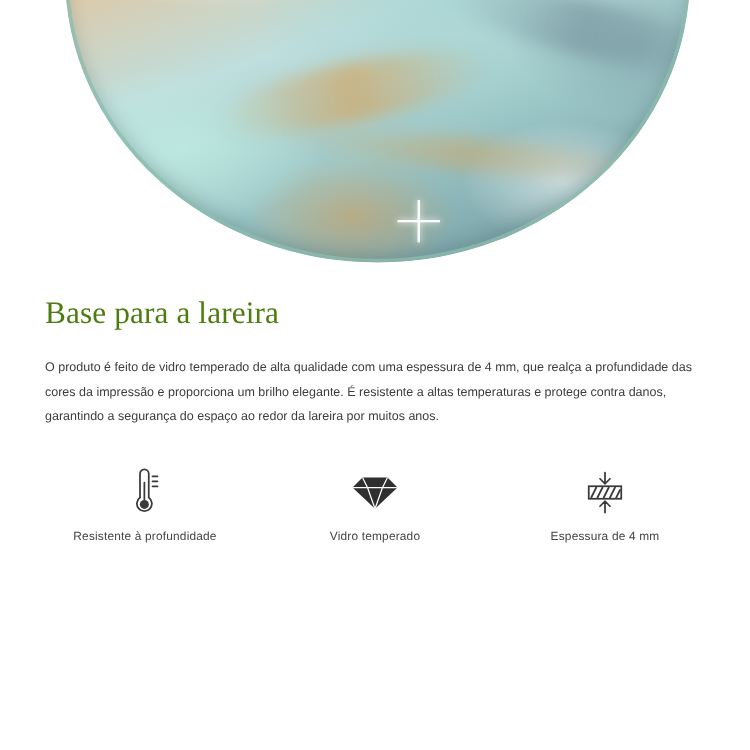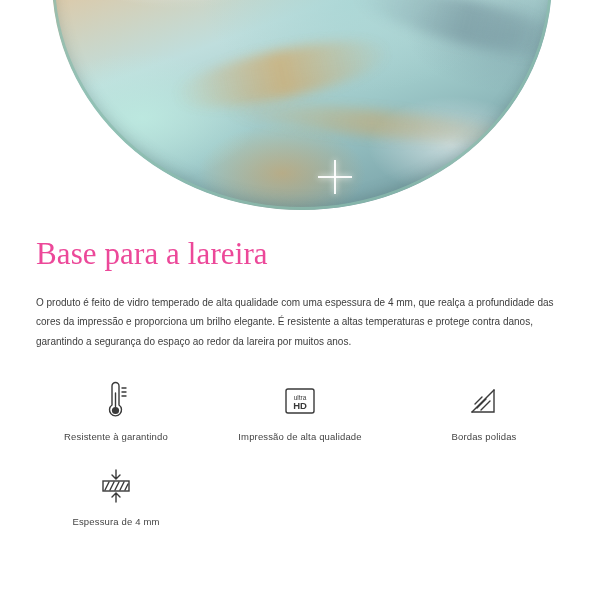--- a/index.html
+++ b/index.html
@@ -84,23 +84,23 @@
   }
   .sparkle::before { width: 34px; height: 2px; transform: translate(-50%,-50%); box-shadow: 0 0 6px #fff; }
   .sparkle::after  { width: 2px; height: 34px; transform: translate(-50%,-50%); box-shadow: 0 0 6px #fff; }
 
   
   .content {
     padding: 22px 36px 0 36px;
   }
   .headline {
     font-family: "Liberation Serif", serif;
-    font-size: 31px;
+    font-size: 25px;
     line-height: 1.32;
-    color: #ec4899;
+    color: #4d7c0f;
     font-weight: 400;
     margin: 0 0 18px 0;
     letter-spacing: 0.1px;
   }
   .headline .line2 { display: block; }
   .paragraph {
     font-family: "Liberation Sans", sans-serif;
     font-size: 10px;
     line-height: 1.95;
     color: #3d3d3d;
@@ -163,46 +163,35 @@
 
     <div class="feature">
       <div class="feature-icon">
         <svg width="40" height="42" viewBox="0 0 40 42" fill="none" stroke="#3a3a3a" stroke-width="1.4" stroke-linecap="round">
           <path d="M16 6a3.5 3.5 0 0 1 7 0v19a6 6 0 1 1-7 0z"></path>
           <path d="M19.5 13v13.5"></path>
           <circle cx="19.5" cy="30.5" r="3.6" fill="#3a3a3a" stroke="none"></circle>
           <path d="M26 8h4M26 12h4M26 16h4"></path>
         </svg>
       </div>
-      <div class="feature-label">Resistente à garantindo</div>
-    </div>
+      <div class="feature-label">Resistente à profundidade</div>
+    </div>
+
+
 
     <div class="feature">
       <div class="feature-icon">
-        <svg width="40" height="40" viewBox="0 0 40 40" fill="none">
-          <rect x="6" y="8" width="28" height="24" rx="2" stroke="#3a3a3a" stroke-width="1.4"></rect>
-          <text x="20" y="19" font-family="Liberation Sans, sans-serif" font-size="6.5" fill="#3a3a3a" text-anchor="middle">ultra</text>
-          <text x="20" y="28" font-family="Liberation Sans, sans-serif" font-size="9.5" font-weight="bold" fill="#3a3a3a" text-anchor="middle">HD</text>
+        <svg width="42" height="38" viewBox="0 0 42 38" fill="none">
+          <path d="M11 7h20l8 8-18 17L3 15z" fill="#2f2f2f"></path>
+          <path d="M11 7l4 8h12l4-8M3 15h36M15 15l6 17M27 15l-6 17" stroke="#ffffff" stroke-width="1" fill="none"></path>
         </svg>
       </div>
-      <div class="feature-label">Impressão de alta qualidade</div>
-    </div>
-
-
-
-    <div class="feature">
-      <div class="feature-icon">
-        <svg width="40" height="38" viewBox="0 0 40 38" fill="none" stroke="#3a3a3a" stroke-width="1.4" stroke-linecap="round">
-          <path d="M8 30L30 8"></path>
-          <path d="M8 30h22V8"></path>
-          <path d="M13 26l9-9M17 28l9-9M11 22l7-7"></path>
-        </svg>
-      </div>
-      <div class="feature-label">Bordas polidas</div>
-    </div>
+      <div class="feature-label">Vidro temperado</div>
+    </div>
+
 
     <div class="feature">
       <div class="feature-icon">
         <svg width="42" height="40" viewBox="0 0 42 40" fill="none" stroke="#3a3a3a" stroke-width="1.4" stroke-linecap="round">
           <path d="M21 4v8M17 9l4 4 4-4"></path>
           <path d="M21 36v-8M17 31l4-4 4 4"></path>
           <rect x="8" y="15" width="26" height="10" stroke="#3a3a3a" stroke-width="1.4" fill="none"></rect>
           <path d="M10 24l4-8M15 24l4-8M20 24l4-8M25 24l4-8M30 24l3-6"></path>
         </svg>
       </div>

